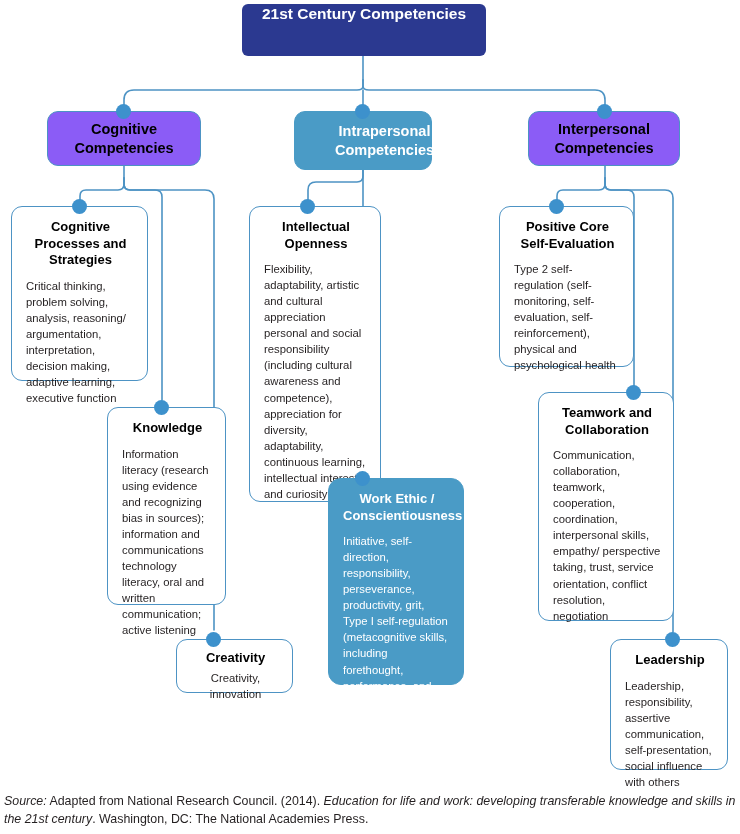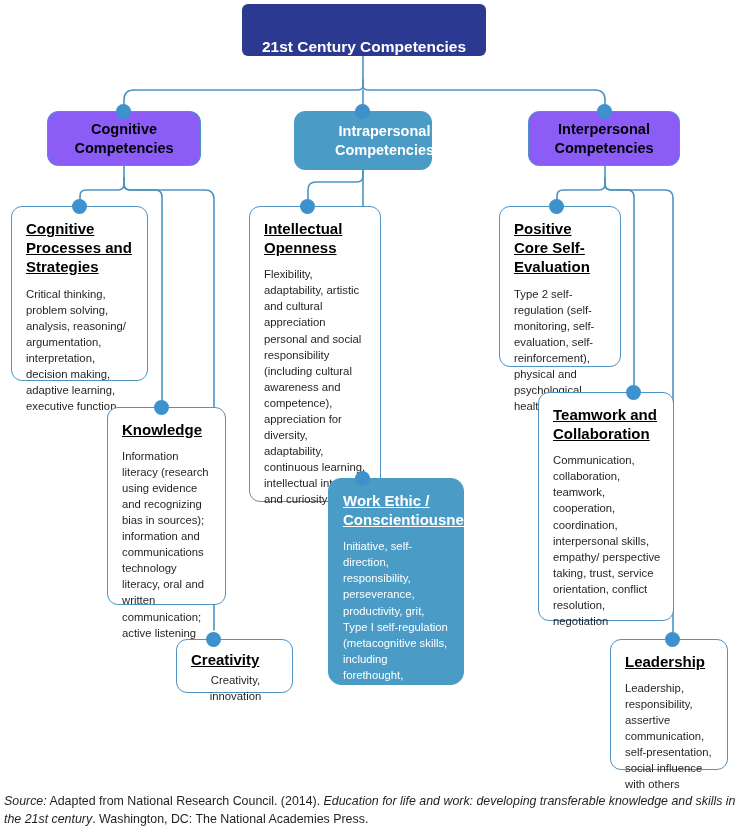--- a/index.html
+++ b/index.html
@@ -31,21 +31,21 @@
     box-sizing: border-box;
     border-radius: 10px;
     z-index: 3;
   }
   
   .root {
     background: #2b3990;
     border: none;
     border-radius: 6px;
     display: flex;
-    align-items: flex-end;
+    align-items: flex-start;
     justify-content: center;
   }
   .root .n-title {
     color: #ffffff;
     font-size: 15.5px;
     font-weight: bold;
     text-align: center;
     line-height: 1.25;
   }
   
@@ -72,27 +72,26 @@
     color: #ffffff;
   }
   
   .leaf {
     border: 1.4px solid #4d93c4;
     background: #ffffff;
     border-radius: 11px;
     padding: 12px 12px 12px 14px;
   }
   .leaf .n-title {
-    font-size: 15px;
+    font-size: 13px;
     font-weight: bold;
-    text-align: left;
+    text-align: center;
     line-height: 1.28;
     color: #000000;
     margin-bottom: 9px;
-    text-decoration: underline;
   }
   .leaf .n-body {
     font-size: 11.3px;
     line-height: 1.42;
     color: #231f20;
     text-align: left;
   }
   .leaf.centered .n-body {
     text-align: center;
   }
@@ -201,21 +200,21 @@
     <div class="n-body">Flexibility, adaptability, artistic and cultural appreciation personal and social responsibility (including cultural awareness and competence), appreciation for diversity, adaptability, continuous learning, intellectual interest and curiosity</div>
   </div>
 
   <div class="dot" style="left:355px; top:471px;"></div>
   <div class="node leaf filled" style="left:328px; top:478px; width:136px; height:207px; border-radius:13px;">
     <div class="n-title">Work Ethic / Conscientiousness</div>
     <div class="n-body">Initiative, self-direction, responsibility, perseverance, productivity, grit, Type I self-regulation (metacognitive skills, including forethought, performance, and self-regulation)</div>
   </div>
 
   <div class="dot" style="left:549px; top:199px;"></div>
-  <div class="node leaf" style="left:499px; top:206px; width:122px; height:161px;">
+  <div class="node leaf" style="left:499px; top:206px; width:135px; height:161px;">
     <div class="n-title">Positive Core Self-Evaluation</div>
     <div class="n-body">Type 2 self-regulation (self-monitoring, self-evaluation, self-reinforcement), physical and psychological health</div>
   </div>
 
   <div class="dot" style="left:626px; top:385px;"></div>
   <div class="node leaf" style="left:538px; top:392px; width:136px; height:229px;">
     <div class="n-title">Teamwork and Collaboration</div>
     <div class="n-body">Communication, collaboration, teamwork, cooperation, coordination, interpersonal skills, empathy/ perspective taking, trust, service orientation, conflict resolution, negotiation</div>
   </div>
 

